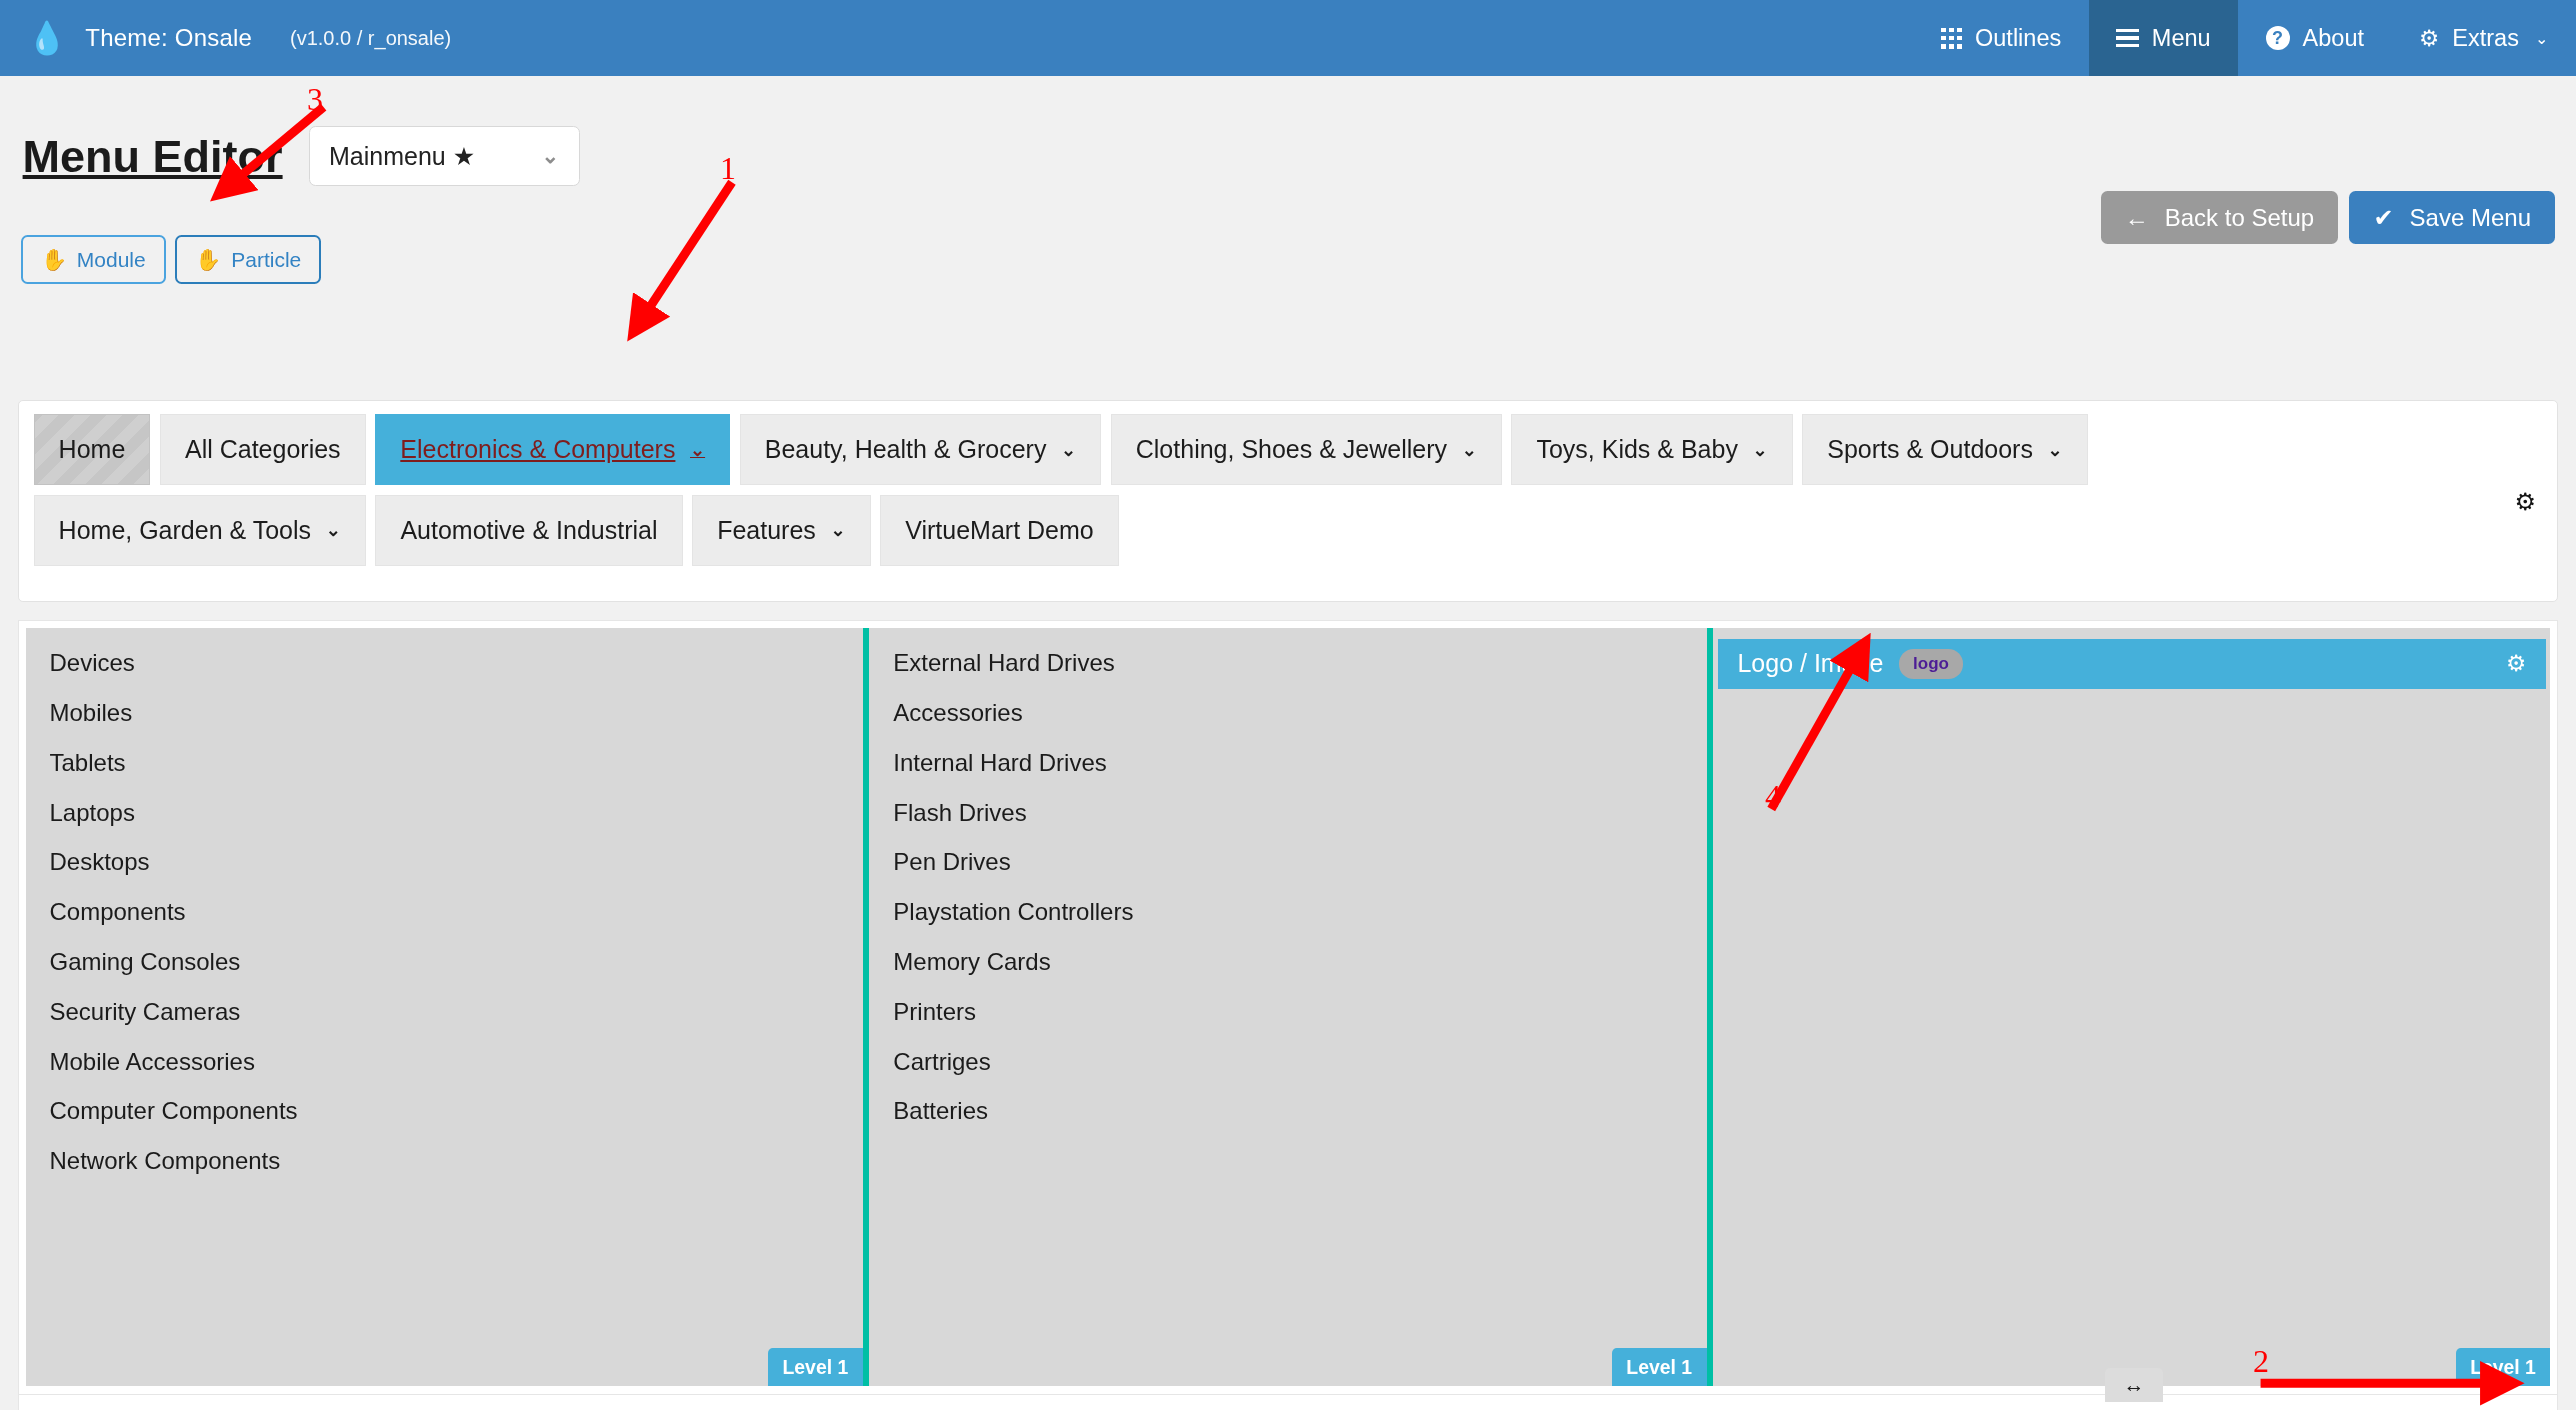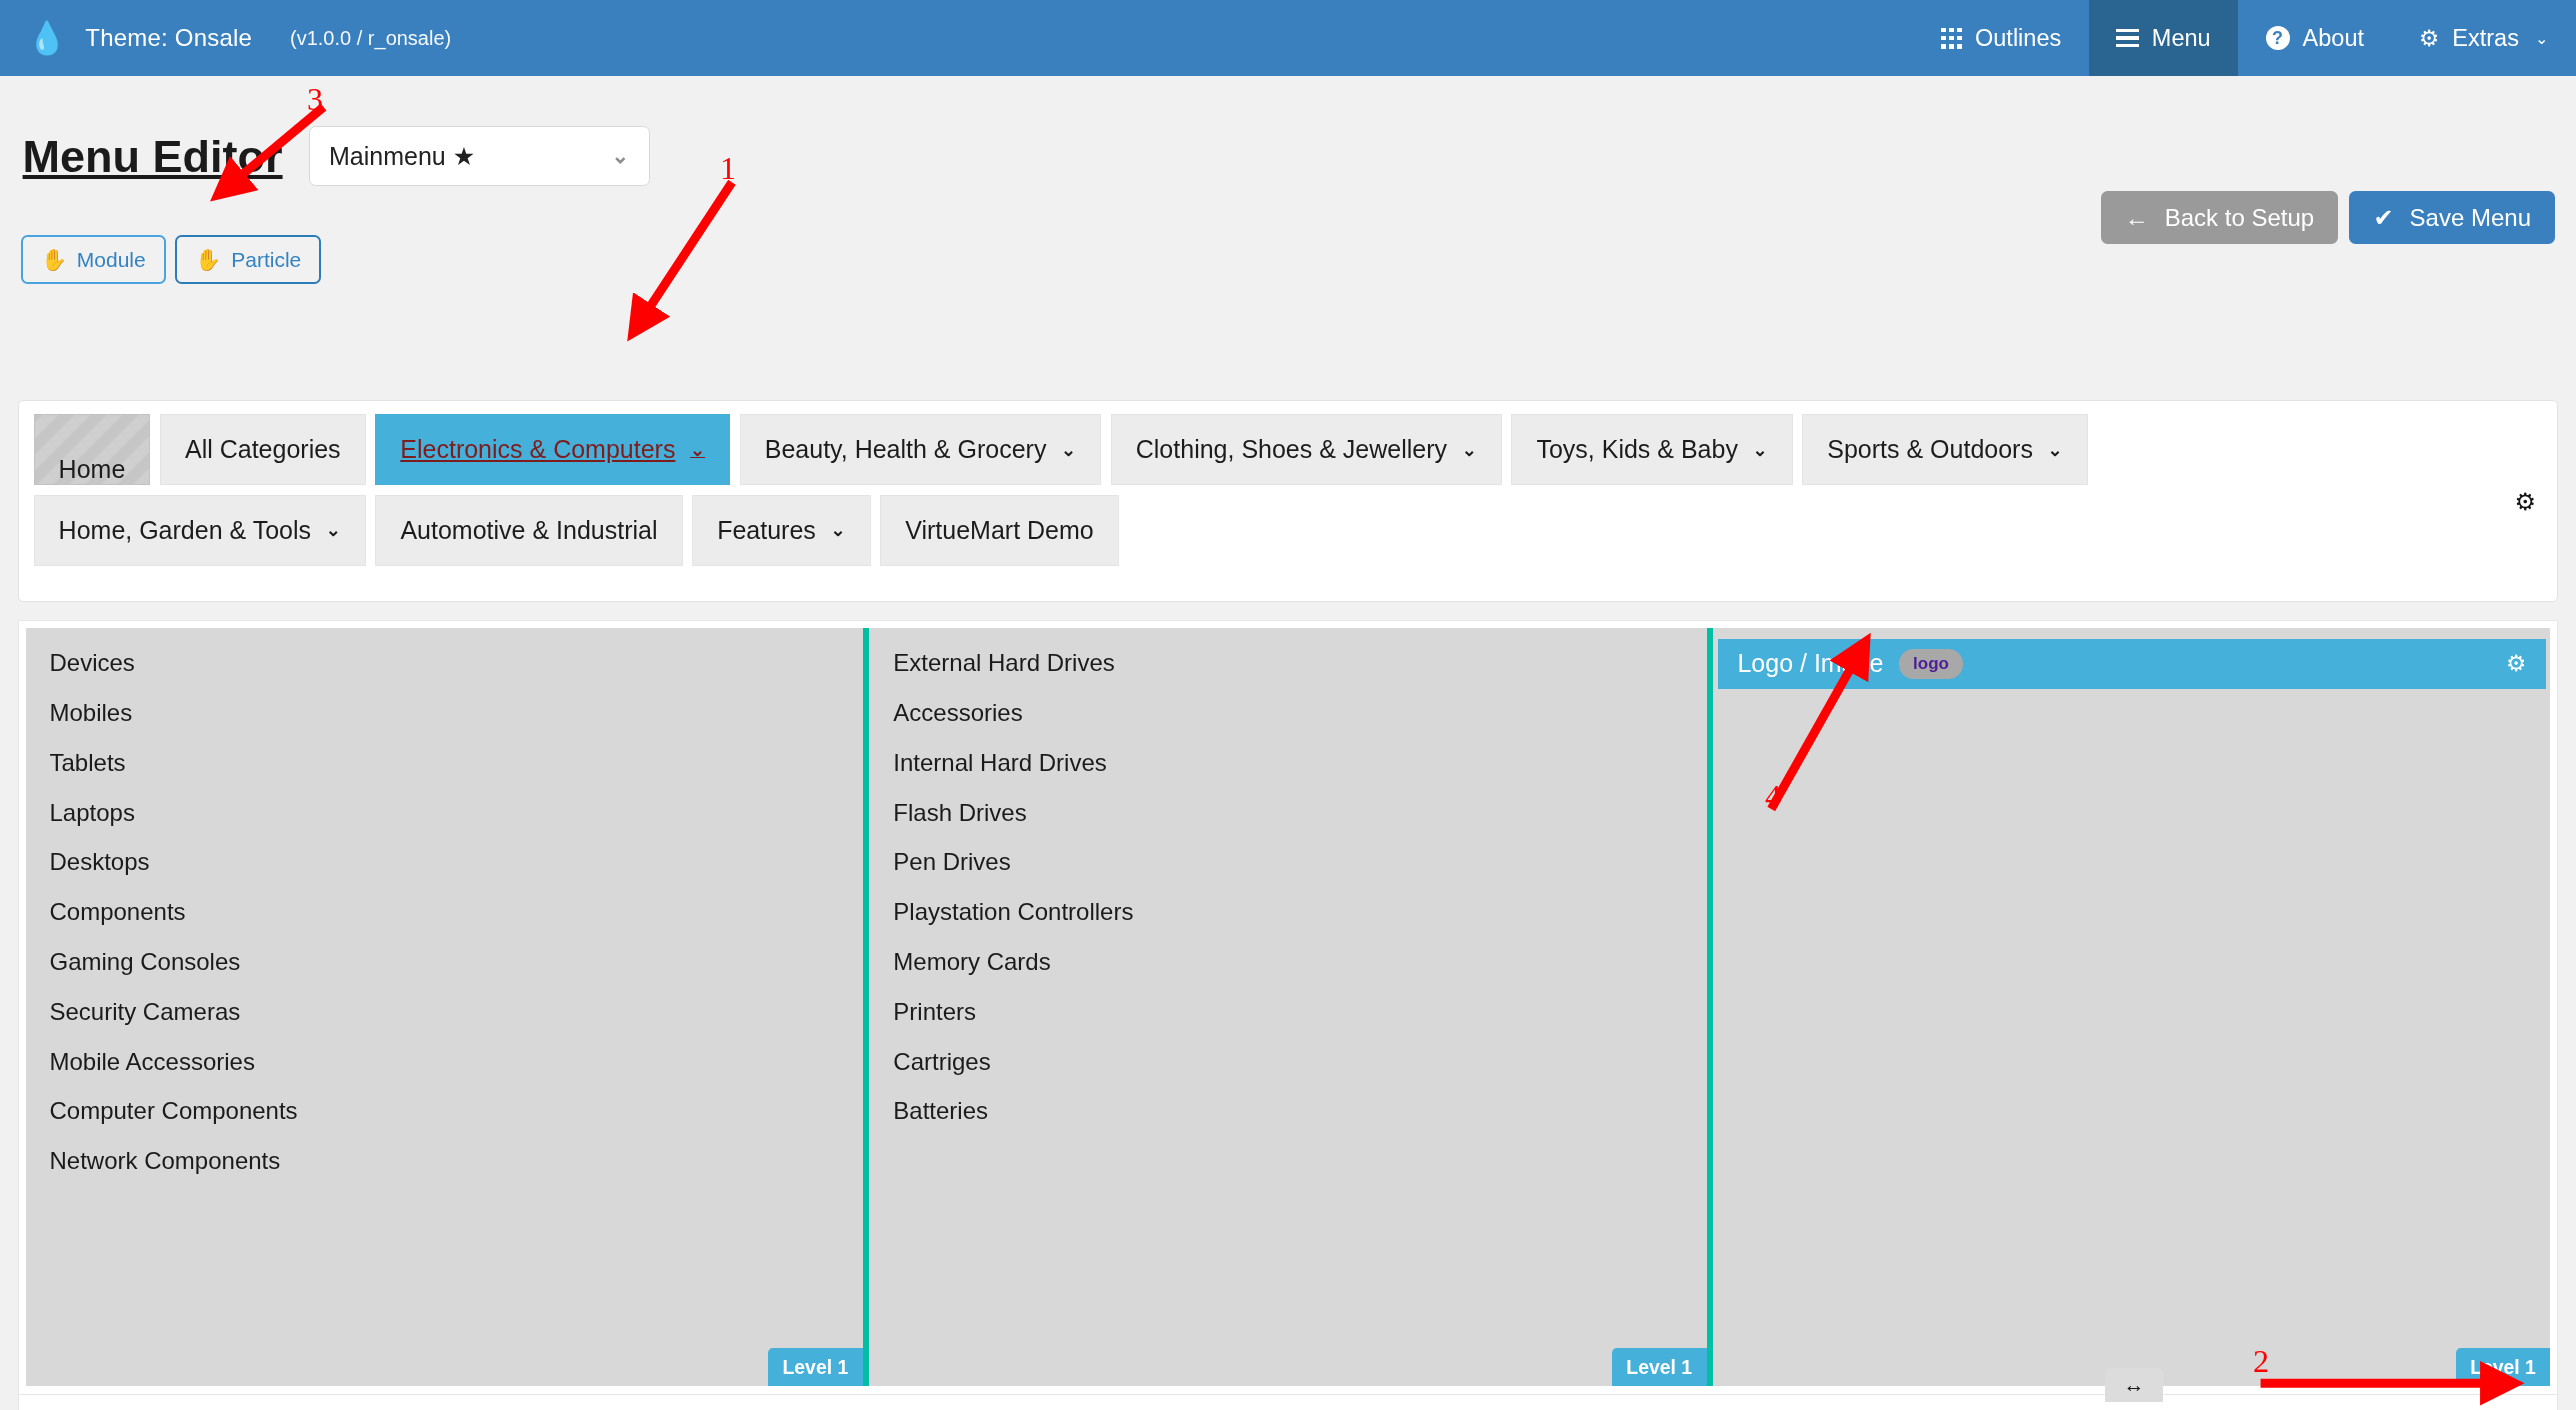--- a/index.html
+++ b/index.html
@@ -48,21 +48,21 @@
 
   
   .page {
     position: absolute; top: 76px; left: 0;
     width: 2576px; height: 1335px; background: #f1f1f1;
   }
 
   .hdr-row { position: absolute; top: 50px; left: 22.6px; display: flex; align-items: center; gap: 26px; }
   .page-title { font-size: 45px; font-weight: bold; color: #1b1b1b; line-height: 1; text-decoration: underline; }
   .menu-select {
-    width: 341px; height: 60px; background: #fff;
+    width: 271px; height: 60px; background: #fff;
     border: 1.6px solid #d8d8d8; border-radius: 6.5px;
     display: flex; align-items: center; justify-content: space-between;
     padding: 0 19.4px; font-size: 25px; color: #222; cursor: pointer; text-align: right;
   }
   .sel-caret { color: #8d8d8d; font-size: 21px; font-weight: bold; }
 
   .type-btns { position: absolute; top: 159px; left: 21px; display: flex; gap: 9.7px; }
   .type-btn {
     height: 49px; padding: 0 18px;
     border: 2.4px solid #4aa3df; border-radius: 6.5px; background: #f1f1f1;
@@ -92,21 +92,20 @@
   .tab-row { display: flex; gap: 9.7px; }
   .tab {
     height: 71px; padding: 0 24px; background: #ececec;
     display: flex; align-items: center; justify-content: center; gap: 14.6px;
     font-size: 25px; color: #1c1c1c; cursor: pointer; white-space: nowrap;
     border: 0.8px solid #e4e4e4;
   }
   .tab.home {
     background: repeating-linear-gradient(-45deg, #cfcfcf 0 11.3px, #c6c6c6 11.3px 22.6px);
     border: 0.8px solid #c2c2c2;
-    align-items: flex-end;
   }
   .tab.active { background: #45b0da; color: #7f1d1d; border-color: #45b0da; text-decoration: underline; }
   .tab .tcaret { font-size: 18px; font-weight: bold; }
   .tabs-gear {
     position: absolute; right: 21px; top: 87px;
     font-size: 24px; color: #141414; cursor: pointer;
   }
 
   
   .cols-card {

